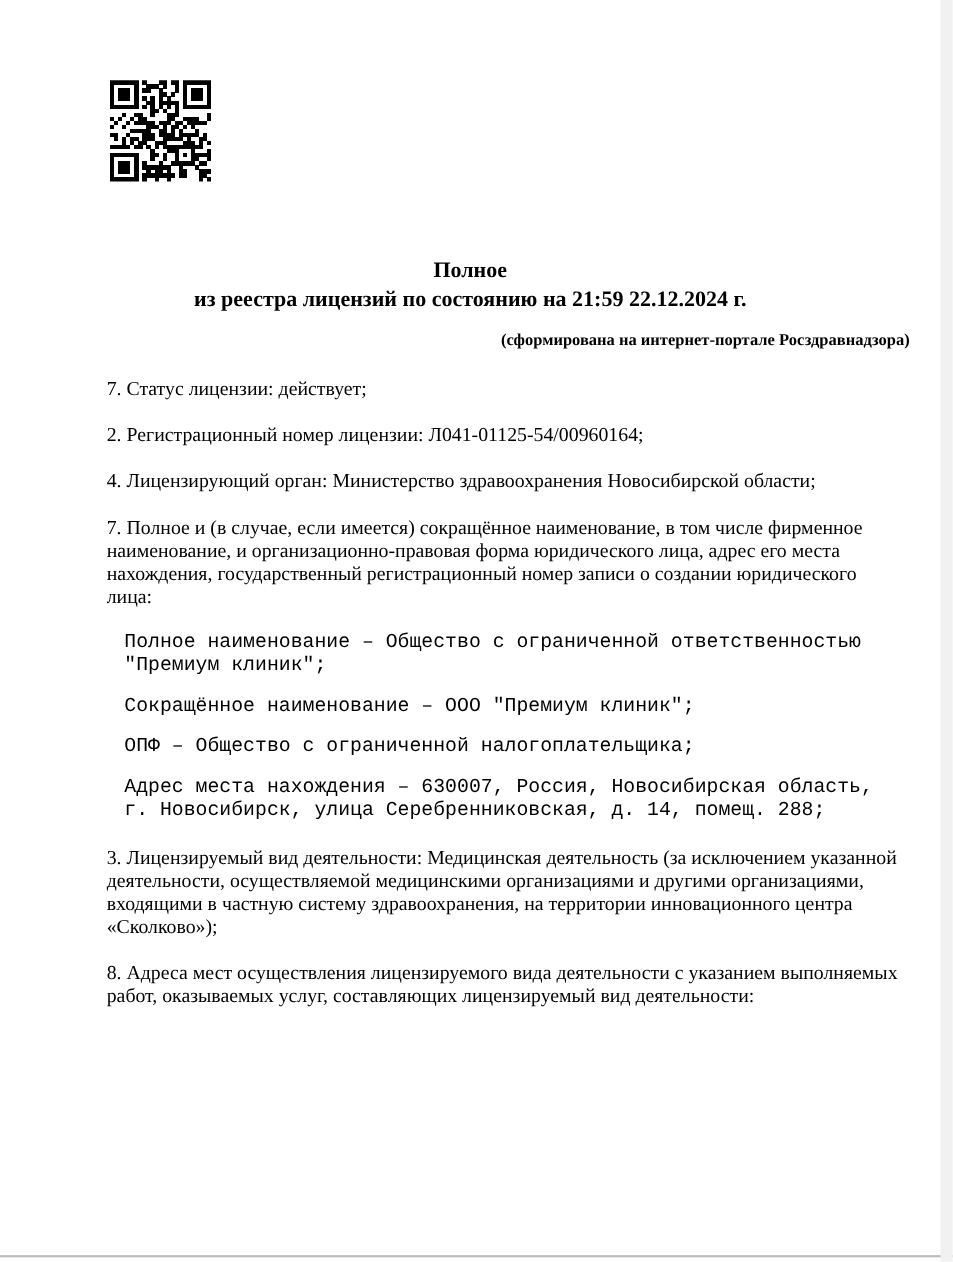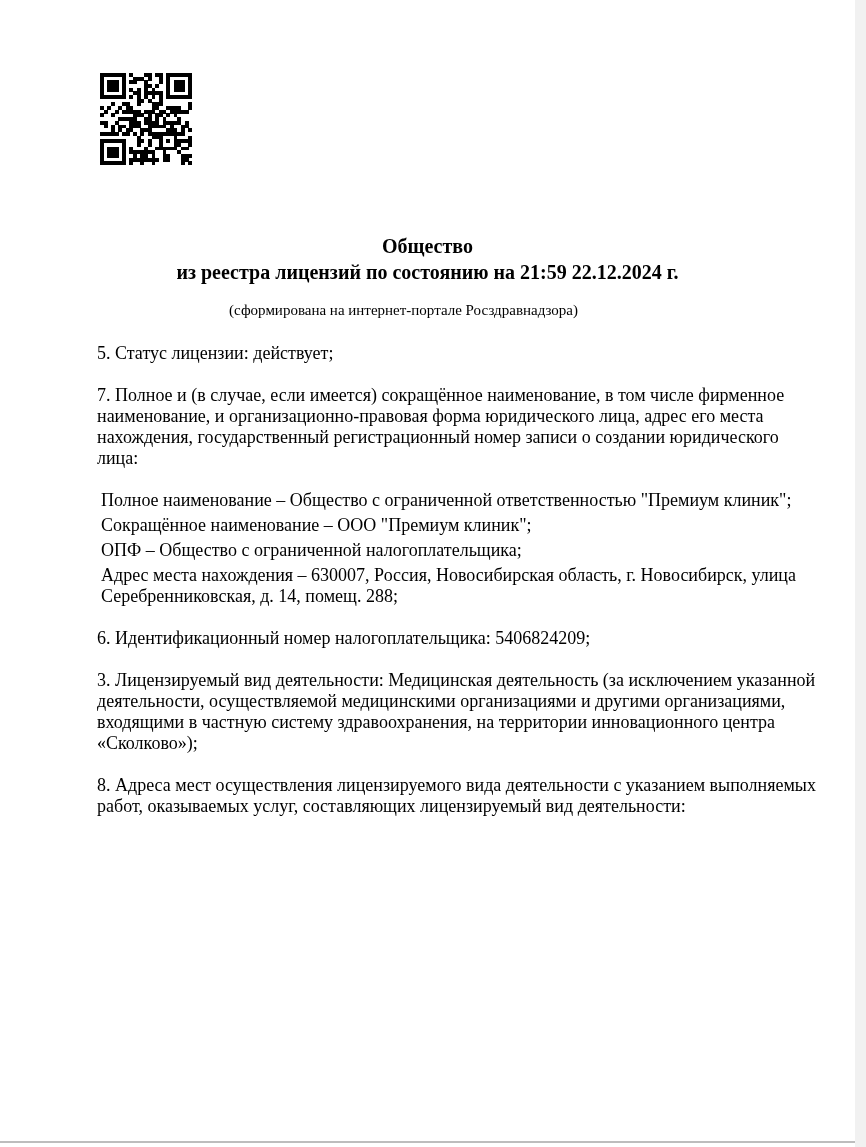--- a/index.html
+++ b/index.html
@@ -41,40 +41,42 @@
   }
   .title-block {
     margin-top: 68px;
     text-align: center;
     font-weight: bold;
     font-size: 20px;
     line-height: 26px;
   }
   .subtitle {
     margin-top: 16px;
-    padding-right: 48px;
-    text-align: center;
+    padding-right: 28px;
+    text-align: right;
     font-size: 15px;
     line-height: 19px;
+    font-weight: bold;
   }
   .doc-body {
     margin-top: 23px;
     margin-left: 97px;
     width: 727px;
     font-size: 18px;
     line-height: 21px;
   }
   .para {
     margin: 21px 0 0 0;
   }
   .entity-block {
     margin-top: 21px;
   }
   .entity-line {
-    margin: 4px;
+    margin: 16px;
+    font-family: Liberation Mono, monospace;
   }
 </style>
 </head>
 <body>
 
 <div class="page">
 
   <div class="qr"><svg xmlns="http://www.w3.org/2000/svg" viewBox="0 0 25 25" width="92" height="92" shape-rendering="crispEdges" fill="#000000">
         <rect x="0" y="0" width="1.05" height="1.05"></rect>
         <rect x="1" y="0" width="1.05" height="1.05"></rect>
@@ -394,38 +396,39 @@
         <rect x="5" y="24" width="1.05" height="1.05"></rect>
         <rect x="6" y="24" width="1.05" height="1.05"></rect>
         <rect x="8" y="24" width="1.05" height="1.05"></rect>
         <rect x="11" y="24" width="1.05" height="1.05"></rect>
         <rect x="14" y="24" width="1.05" height="1.05"></rect>
         <rect x="22" y="24" width="1.05" height="1.05"></rect>
         <rect x="24" y="24" width="1.05" height="1.05"></rect>
       </svg></div>
 
   <div class="title-block">
-    <div>Общество</div>
+    <div>Полное</div>
     <div>из реестра лицензий по состоянию на 21:59 22.12.2024 г.</div>
   </div>
 
   <div class="subtitle">(сформирована на интернет-портале Росздравнадзора)</div>
 
   <div class="doc-body">
-    <p class="para">5. Статус лицензии: действует;</p>
+    <p class="para">7. Статус лицензии: действует;</p>
+    <p class="para">2. Регистрационный номер лицензии: Л041-01125-54/00960164;</p>
+    <p class="para">4. Лицензирующий орган: Министерство здравоохранения Новосибирской области;</p>
     <p class="para">7. Полное и (в случае, если имеется) сокращённое наименование, в том числе фирменное наименование, и организационно-правовая форма юридического лица, адрес его места нахождения, государственный регистрационный номер записи о создании юридического лица:</p>
 
     <div class="entity-block">
       <p class="entity-line">Полное наименование – Общество с ограниченной ответственностью "Премиум клиник";</p>
       <p class="entity-line">Сокращённое наименование – ООО "Премиум клиник";</p>
       <p class="entity-line">ОПФ – Общество с ограниченной налогоплательщика;</p>
       <p class="entity-line">Адрес места нахождения – 630007, Россия, Новосибирская область, г. Новосибирск, улица Серебренниковская, д. 14, помещ. 288;</p>
     </div>
 
-    <p class="para">6. Идентификационный номер налогоплательщика: 5406824209;</p>
     <p class="para">3. Лицензируемый вид деятельности: Медицинская деятельность (за исключением указанной деятельности, осуществляемой медицинскими организациями и другими организациями, входящими в частную систему здравоохранения, на территории инновационного центра «Сколково»);</p>
     <p class="para">8. Адреса мест осуществления лицензируемого вида деятельности с указанием выполняемых работ, оказываемых услуг, составляющих лицензируемый вид деятельности:</p>
   </div>
 
 </div>
 
 <div class="page-bottom-edge"></div>
 <div class="viewer-strip-right"></div>
 
 </body></html>

